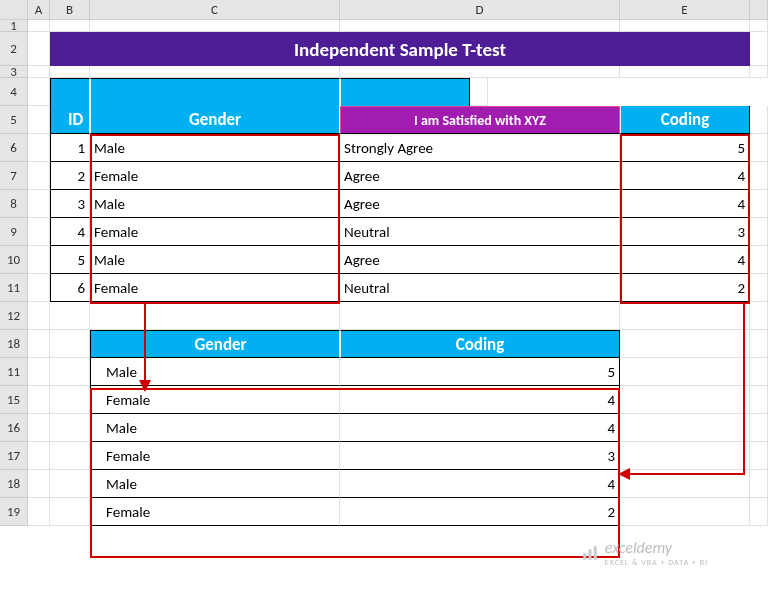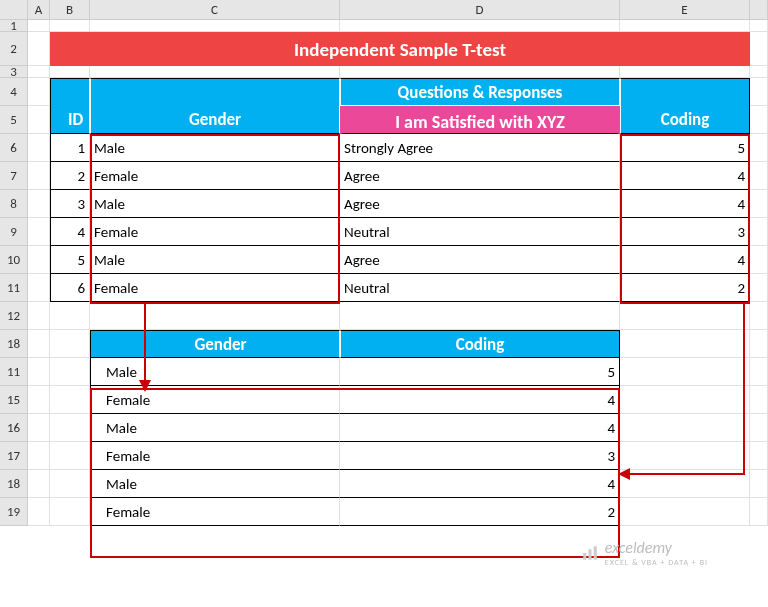--- a/index.html
+++ b/index.html
@@ -72,42 +72,42 @@
   .c-E { width: 130px; }
   .c-F { width: 18px; }
 
   
   .rh-sm { height: 12px; }
   .rh-norm { height: 28px; }
   .rh-big { height: 34px; }
 
   
   .title-banner {
-    background: #ef4444;
+    background: #4c1d95;
     color: #fff;
     font-weight: bold;
     font-size: 19px;
     justify-content: center;
     border: none;
   }
   .hdr-cyan {
     background: #00B0F0;
     color: #fff;
     font-weight: bold;
     font-size: 17px;
     justify-content: center;
     border: 1px solid #fff;
   }
   .hdr-purple {
-    background: #ec4899;
+    background: #a21caf;
     color: #fff;
     font-weight: bold;
-    font-size: 18px;
-    justify-content: center;
-    border: 4px solid #ec4899;
+    font-size: 14px;
+    justify-content: center;
+    border: 1px solid #ec4899;
   }
   .bordered-l { border-left: 1px solid #000; padding-left: 15px; }
   .bordered-r { border-right: 1px solid #000; text-align: right; }
   .bordered-t { border-top: 1px solid #000; }
   .bordered-b { border-bottom: 1px solid #000; }
   .num { justify-content: flex-end; }
 
   
   .redbox {
     position: absolute;
@@ -203,21 +203,20 @@
       <div class="cell c-C rh-sm"></div>
       <div class="cell c-D rh-sm"></div>
       <div class="cell c-E rh-sm"></div>
       <div class="cell c-F rh-sm"></div>
     </div>
 
     <div class="gridrow">
       <div class="cell c-A rh-norm"></div>
       <div class="cell hdr-cyan c-B rh-norm bordered-t bordered-l" style="border-bottom:none"></div>
       <div class="cell hdr-cyan c-C rh-norm bordered-t" style="border-bottom:none"></div>
-      <div class="cell hdr-cyan c-D rh-norm bordered-t">Questions &amp; Responses</div>
       <div class="cell hdr-cyan c-E rh-norm bordered-t bordered-r" style="border-bottom:none"></div>
       <div class="cell c-F rh-norm"></div>
     </div>
 
     <div class="gridrow">
       <div class="cell c-A rh-norm"></div>
       <div class="cell hdr-cyan c-B rh-norm bordered-l bordered-b" style="border-top:none">ID</div>
       <div class="cell hdr-cyan c-C rh-norm bordered-b" style="border-top:none">Gender</div>
       <div class="cell hdr-purple c-D rh-norm bordered-b">I am Satisfied with XYZ</div>
       <div class="cell hdr-cyan c-E rh-norm bordered-r bordered-b" style="border-top:none">Coding</div>

